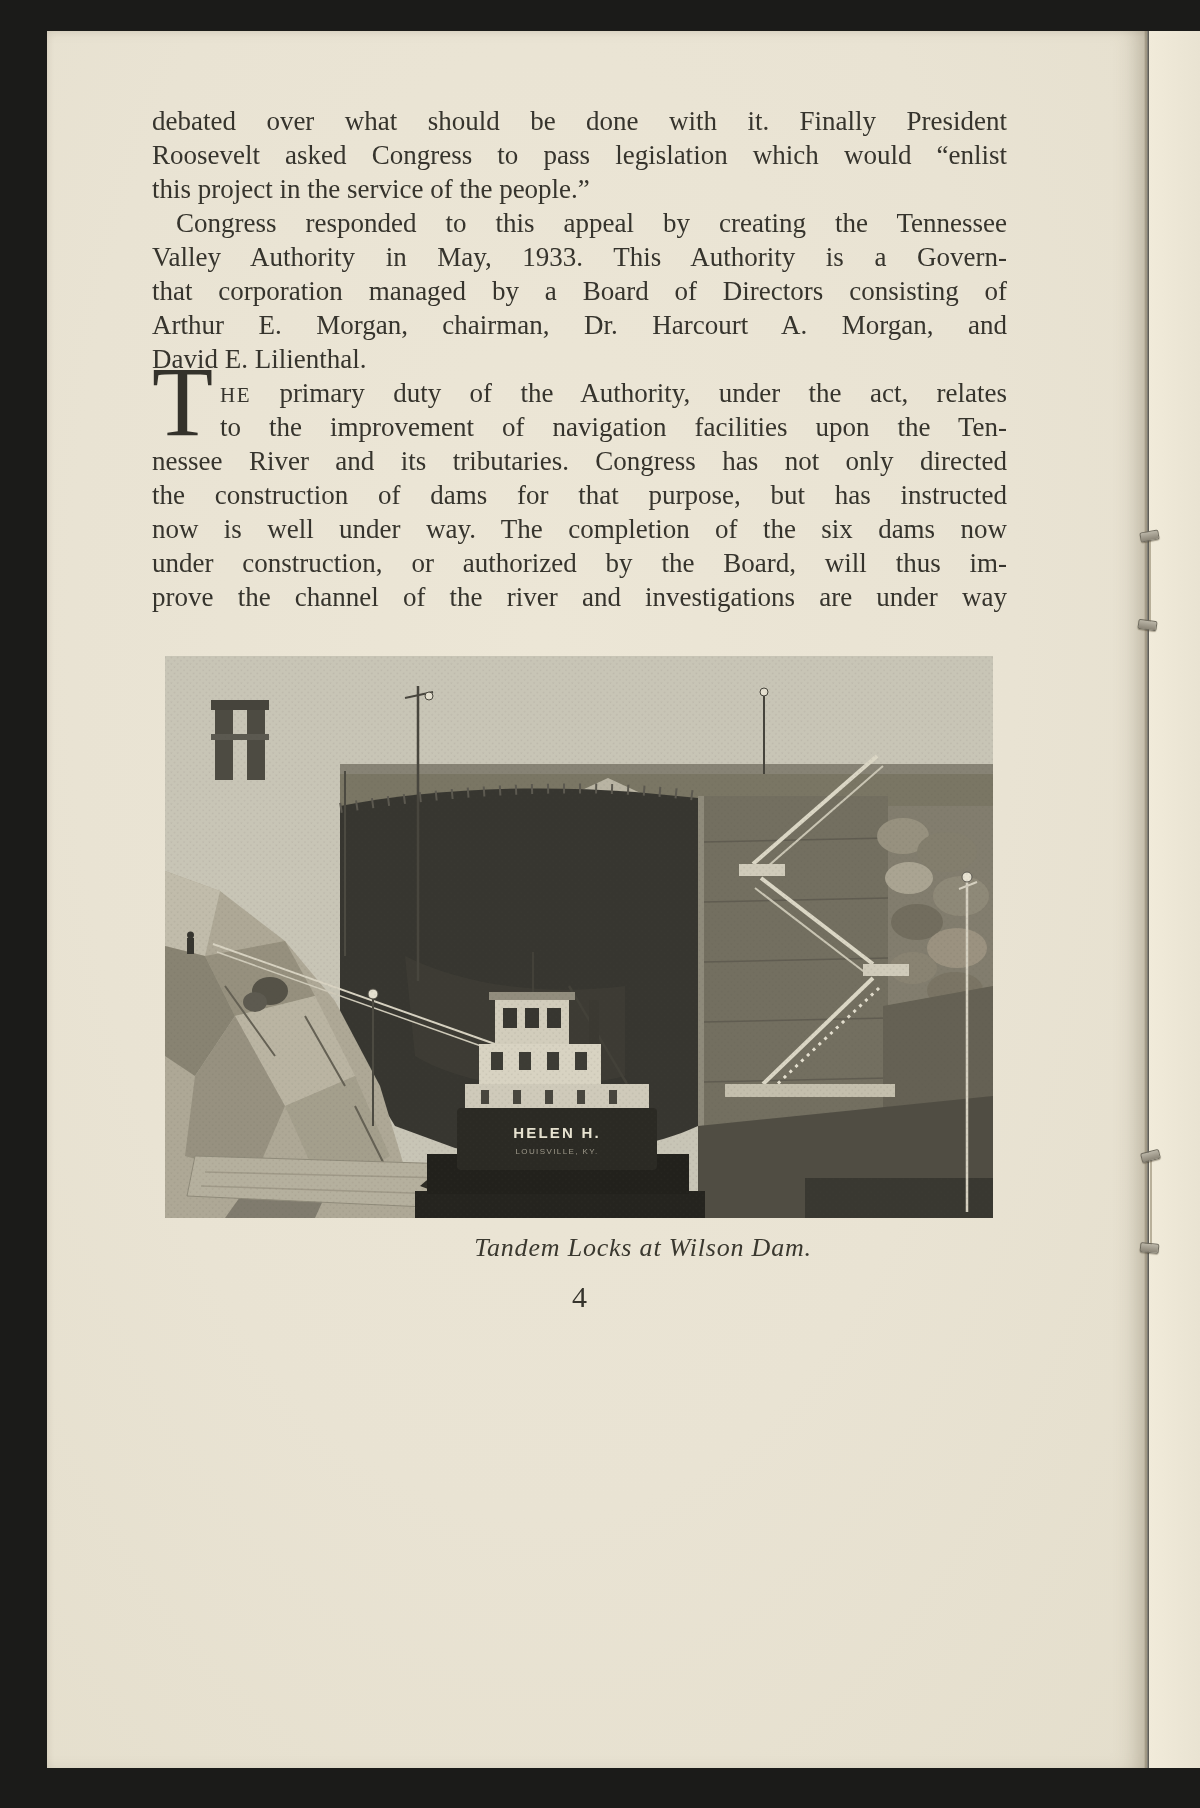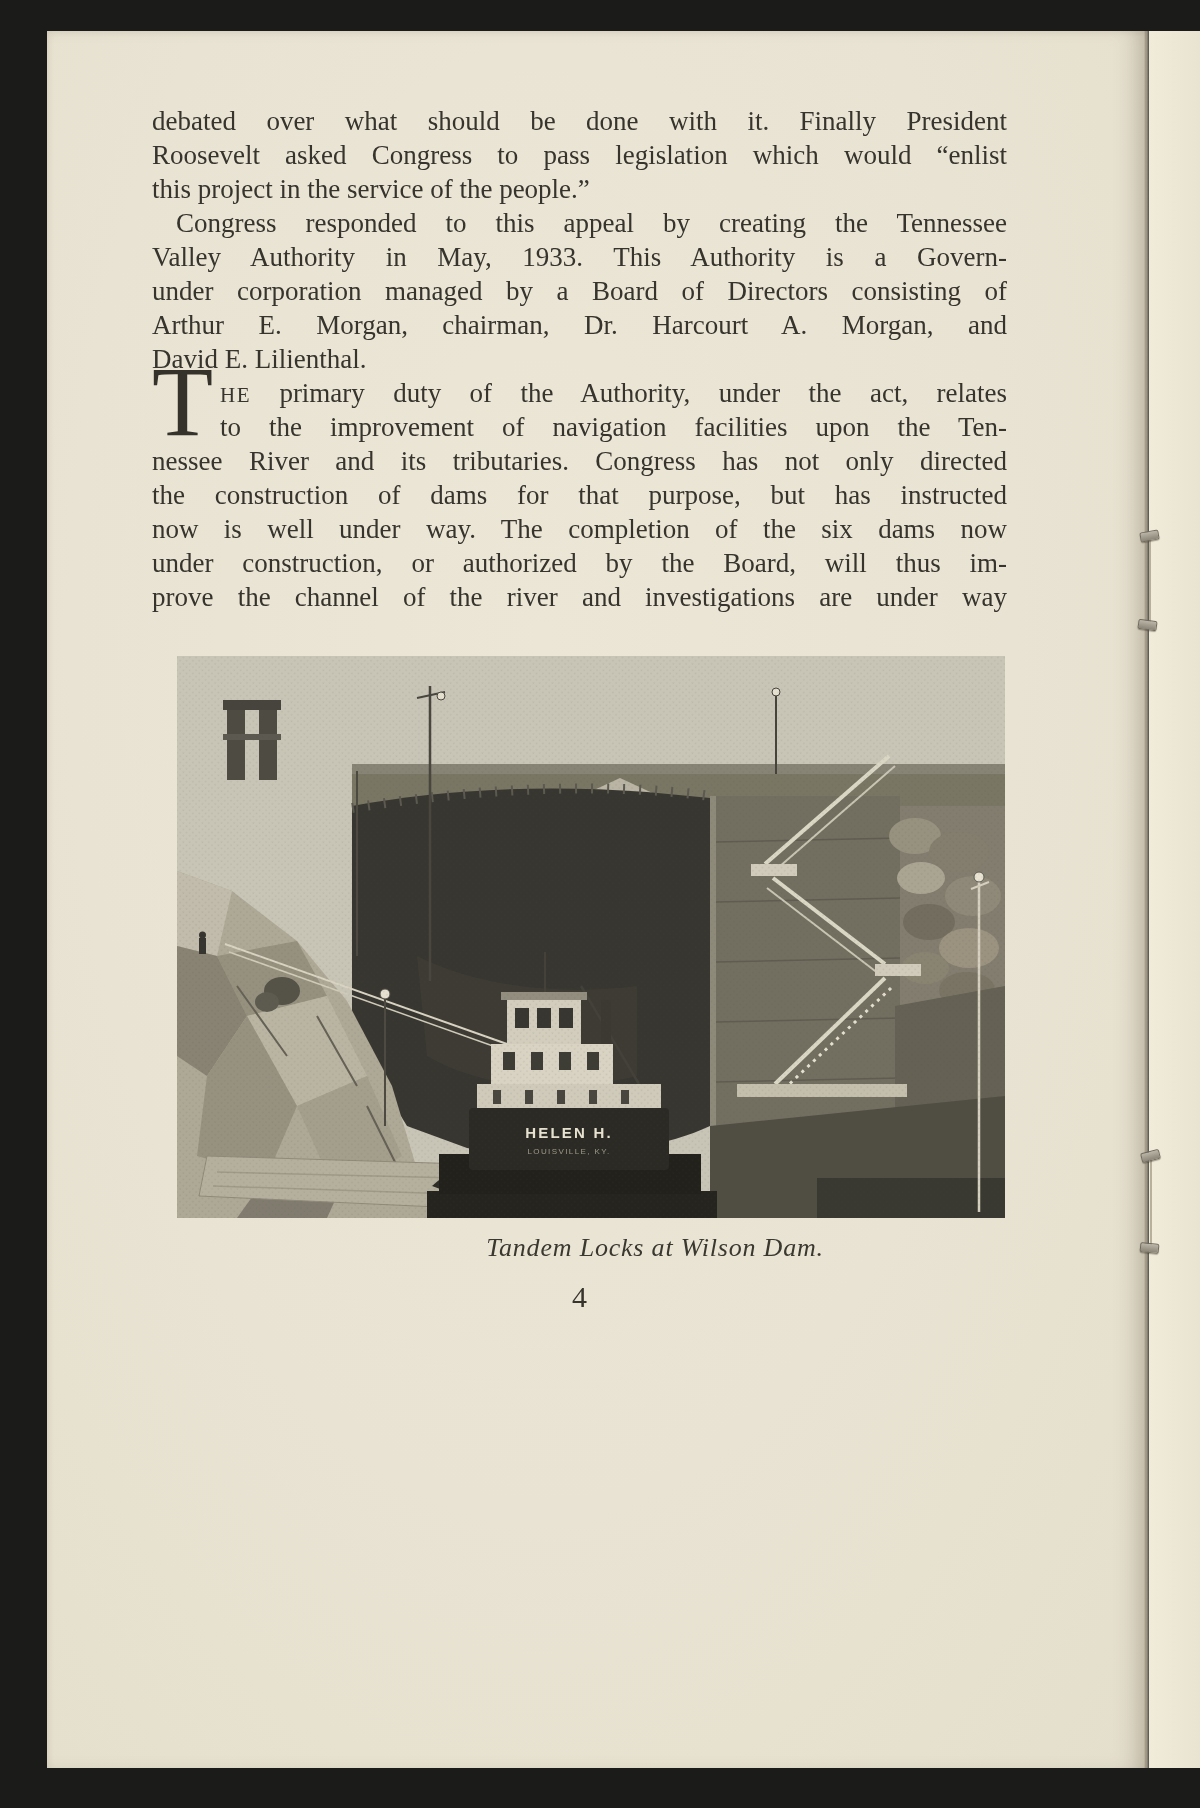--- a/index.html
+++ b/index.html
@@ -59,21 +59,21 @@
     text-align:center;margin:40px 0 34px 0;color:#3a382f;
     letter-spacing:.5px;
   }
   .dropcap{
     float:left;width:62px;height:68px;position:relative;margin-right:6px;
   }
   .dropcap > span{
     position:absolute;left:0;top:-24px;font-size:100px;line-height:1;color:#34322b;
   }
   .smallcaps{font-size:21px;letter-spacing:1.5px;}
-  .photo-figure{margin:42px 0 0 25px;width:956px;}
+  .photo-figure{margin:42px 0 0 13px;width:956px;}
   .photo-figure svg{display:block;}
   .caption{
     font-style:italic;font-size:26px;line-height:32px;
     text-align:center;margin-top:14px;color:#3a382f;letter-spacing:.8px;
   }
   .pagenum{
     text-align:center;font-size:30px;line-height:34px;margin-top:16px;color:#36342d;
   }
   .boat-name{
     font-family:"Liberation Sans", sans-serif;font-weight:bold;
@@ -94,21 +94,21 @@
 
       <div class="para">
           <div class="tline">debated over what should be done with it.  Finally President</div>
           <div class="tline">Roosevelt asked Congress to pass legislation which would “enlist</div>
           <div class="tline tline-last">this project in the service of the people.”</div>
         </div>
 
       <div class="para">
           <div class="tline tline-indent">Congress responded to this appeal by creating the Tennessee</div>
           <div class="tline">Valley Authority in May, 1933.  This Authority is a Govern-</div>
-          <div class="tline">under corporation managed by a Board of Directors consisting of</div>
+          <div class="tline">that corporation managed by a Board of Directors consisting of</div>
           <div class="tline">Arthur E. Morgan, chairman, Dr. Harcourt A. Morgan, and</div>
           <div class="tline tline-last">David E. Lilienthal.</div>
         </div>
 
 
       <div class="para dropcap-para">
         <span class="dropcap">
             <span>T</span>
           </span>
         <div class="tline"><span class="smallcaps">HE</span><span> primary duty of the Authority, under the act, relates</span></div>

